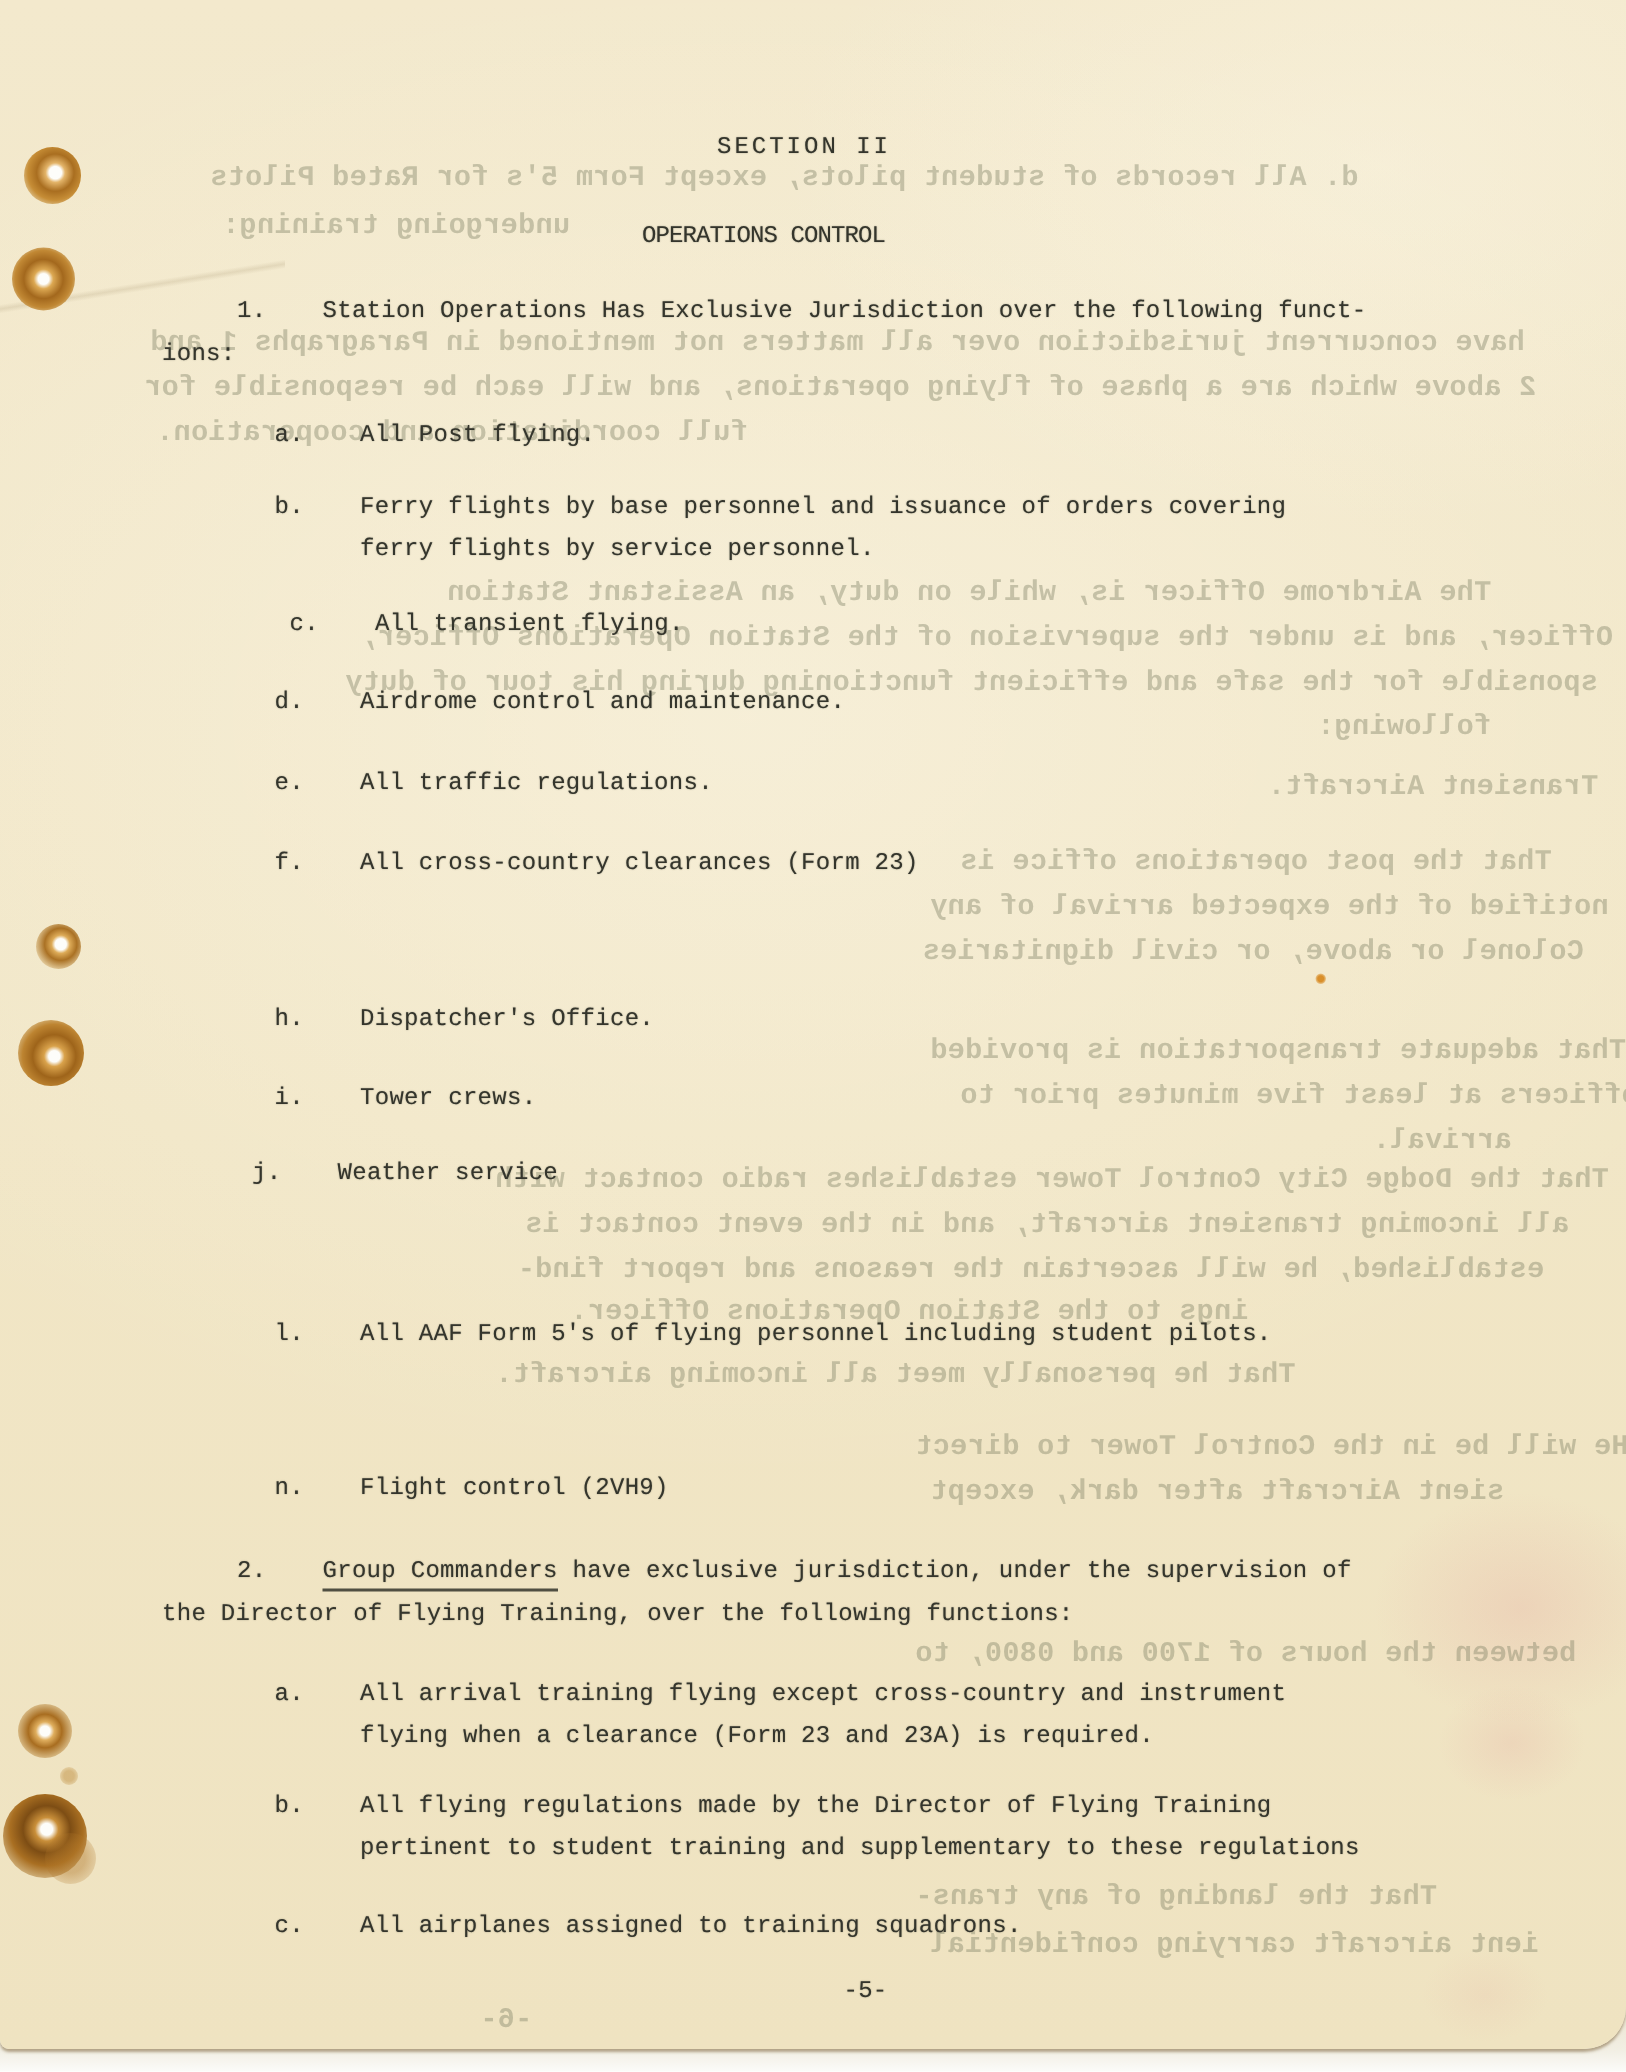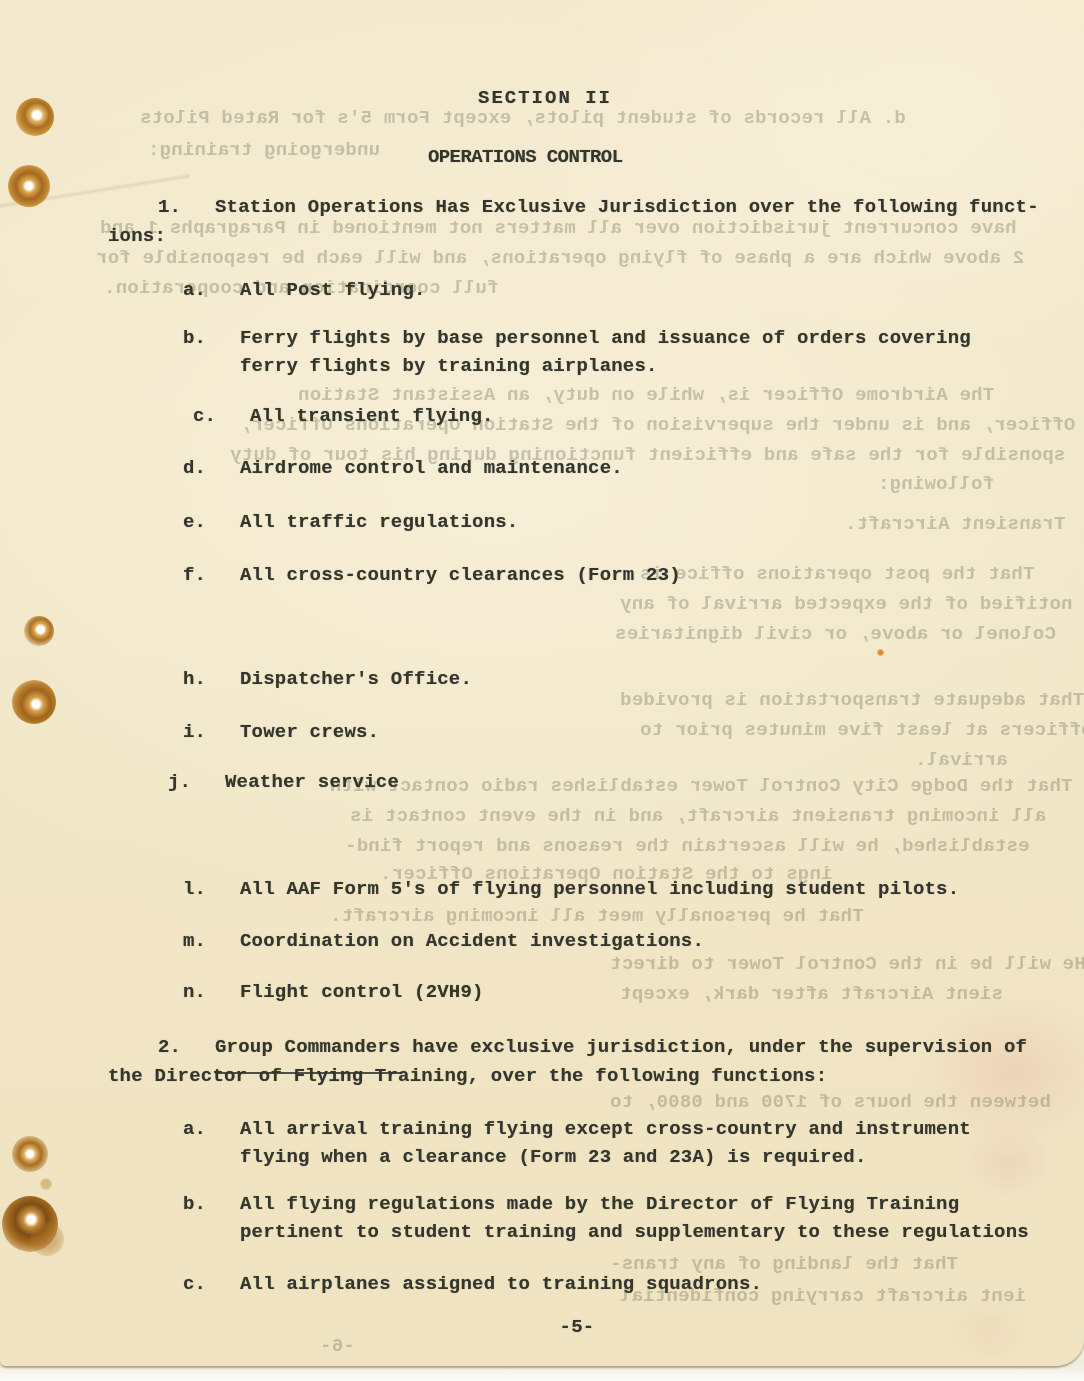--- a/index.html
+++ b/index.html
@@ -21,27 +21,27 @@
     box-shadow:0 2px 2px rgba(125,100,60,0.55);
   }
   .crease{
     position:absolute;left:0;top:168px;width:190px;height:46px;
     background:linear-gradient(171deg, transparent 46%, rgba(150,130,90,0.18) 50%, transparent 54%);
   }
   .speck{position:absolute;width:7px;height:7px;border-radius:50%;
     background:radial-gradient(circle,#d98f2b 0 40%,rgba(217,143,43,0.4) 70%,transparent 100%);}
   .line{
     position:absolute;white-space:pre;
-    font-weight:700;font-size:19px;line-height:28px;
+    font-weight:400;font-size:16px;line-height:28px;
     color:#34352c;letter-spacing:0.2px;
     text-shadow:0 0 1px rgba(44,46,36,0.45);
   }
   .centerline{left:0;width:100%;text-align:center;}
   .letter{display:inline-block;width:57px;}
-  .u{border-bottom:2px solid rgba(52,53,44,0.85);padding-bottom:14px;margin-top:40px;}
+  .u{border-bottom:2px solid rgba(52,53,44,0.85);padding-bottom:3px;margin-top:40px;}
   .title1{letter-spacing:2px;}
   .title2{letter-spacing:-0.6px;}
   .ghost{
     position:absolute;white-space:pre;
     transform:scaleX(-1);
     font-weight:700;font-size:19px;line-height:28px;
     color:rgba(125,128,100,0.40);
     filter:blur(0.5px);
     letter-spacing:0.2px;
   }
@@ -101,31 +101,30 @@
 
   <div class="line title1" style="left:478px;top:84px">SECTION II</div>
   <div class="line title2" style="left:428px;top:143px">OPERATIONS CONTROL</div>
 
   <div class="line" style="left:158px;top:193px"><span class="letter">1.</span><span>Station Operations Has Exclusive Jurisdiction over the following funct-</span></div>
   <div class="line" style="left:108px;top:222px">ions:</div>
 
   <div class="line" style="left:183px;top:276px"><span class="letter">a.</span><span>All Post flying.</span></div>
 
   <div class="line" style="left:183px;top:324px"><span class="letter">b.</span><span>Ferry flights by base personnel and issuance of orders covering</span></div>
-  <div class="line" style="left:240px;top:352px">ferry flights by training airplanes.</div>
+  <div class="line" style="left:240px;top:352px">ferry flights by service personnel.</div>
 
   <div class="line" style="left:193px;top:402px"><span class="letter">c.</span><span>All transient flying.</span></div>
   <div class="line" style="left:183px;top:454px"><span class="letter">d.</span><span>Airdrome control and maintenance.</span></div>
   <div class="line" style="left:183px;top:508px"><span class="letter">e.</span><span>All traffic regulations.</span></div>
   <div class="line" style="left:183px;top:561px"><span class="letter">f.</span><span>All cross-country clearances (Form 23)</span></div>
   <div class="line" style="left:183px;top:665px"><span class="letter">h.</span><span>Dispatcher's Office.</span></div>
   <div class="line" style="left:183px;top:718px"><span class="letter">i.</span><span>Tower crews.</span></div>
   <div class="line" style="left:168px;top:768px"><span class="letter">j.</span><span>Weather service</span></div>
   <div class="line" style="left:183px;top:875px"><span class="letter">l.</span><span>All AAF Form 5's of flying personnel including student pilots.</span></div>
-  <div class="line" style="left:183px;top:927px"><span class="letter">m.</span><span>Coordination on Accident investigations.</span></div>
   <div class="line" style="left:183px;top:978px"><span class="letter">n.</span><span>Flight control (2VH9)</span></div>
 
   <div class="line" style="left:158px;top:1033px"><span class="letter">2.</span><span class="u">Group Commanders</span><span> have exclusive jurisdiction, under the supervision of</span></div>
   <div class="line" style="left:108px;top:1062px">the Director of Flying Training, over the following functions:</div>
 
   <div class="line" style="left:183px;top:1115px"><span class="letter">a.</span><span>All arrival training flying except cross-country and instrument</span></div>
   <div class="line" style="left:240px;top:1143px">flying when a clearance (Form 23 and 23A) is required.</div>
 
   <div class="line" style="left:240px;top:1218px">pertinent to student training and supplementary to these regulations</div>
   <div class="line" style="left:183px;top:1190px"><span class="letter">b.</span><span>All flying regulations made by the Director of Flying Training</span></div>

